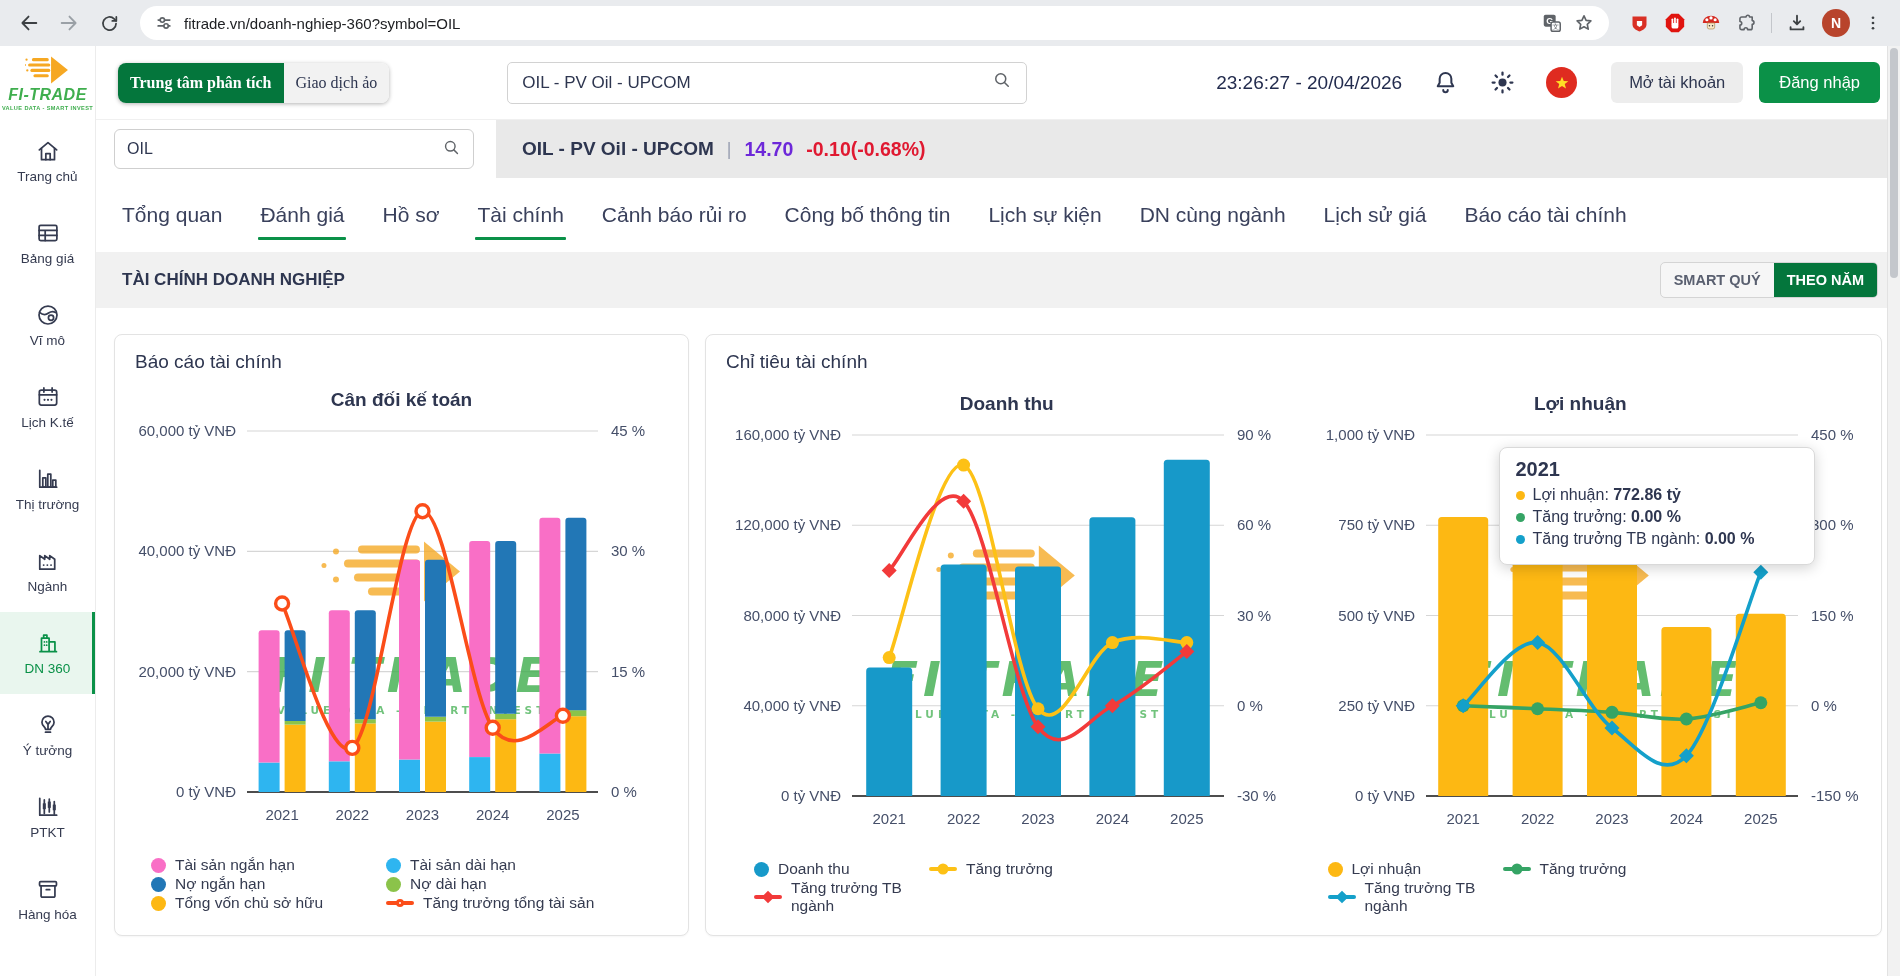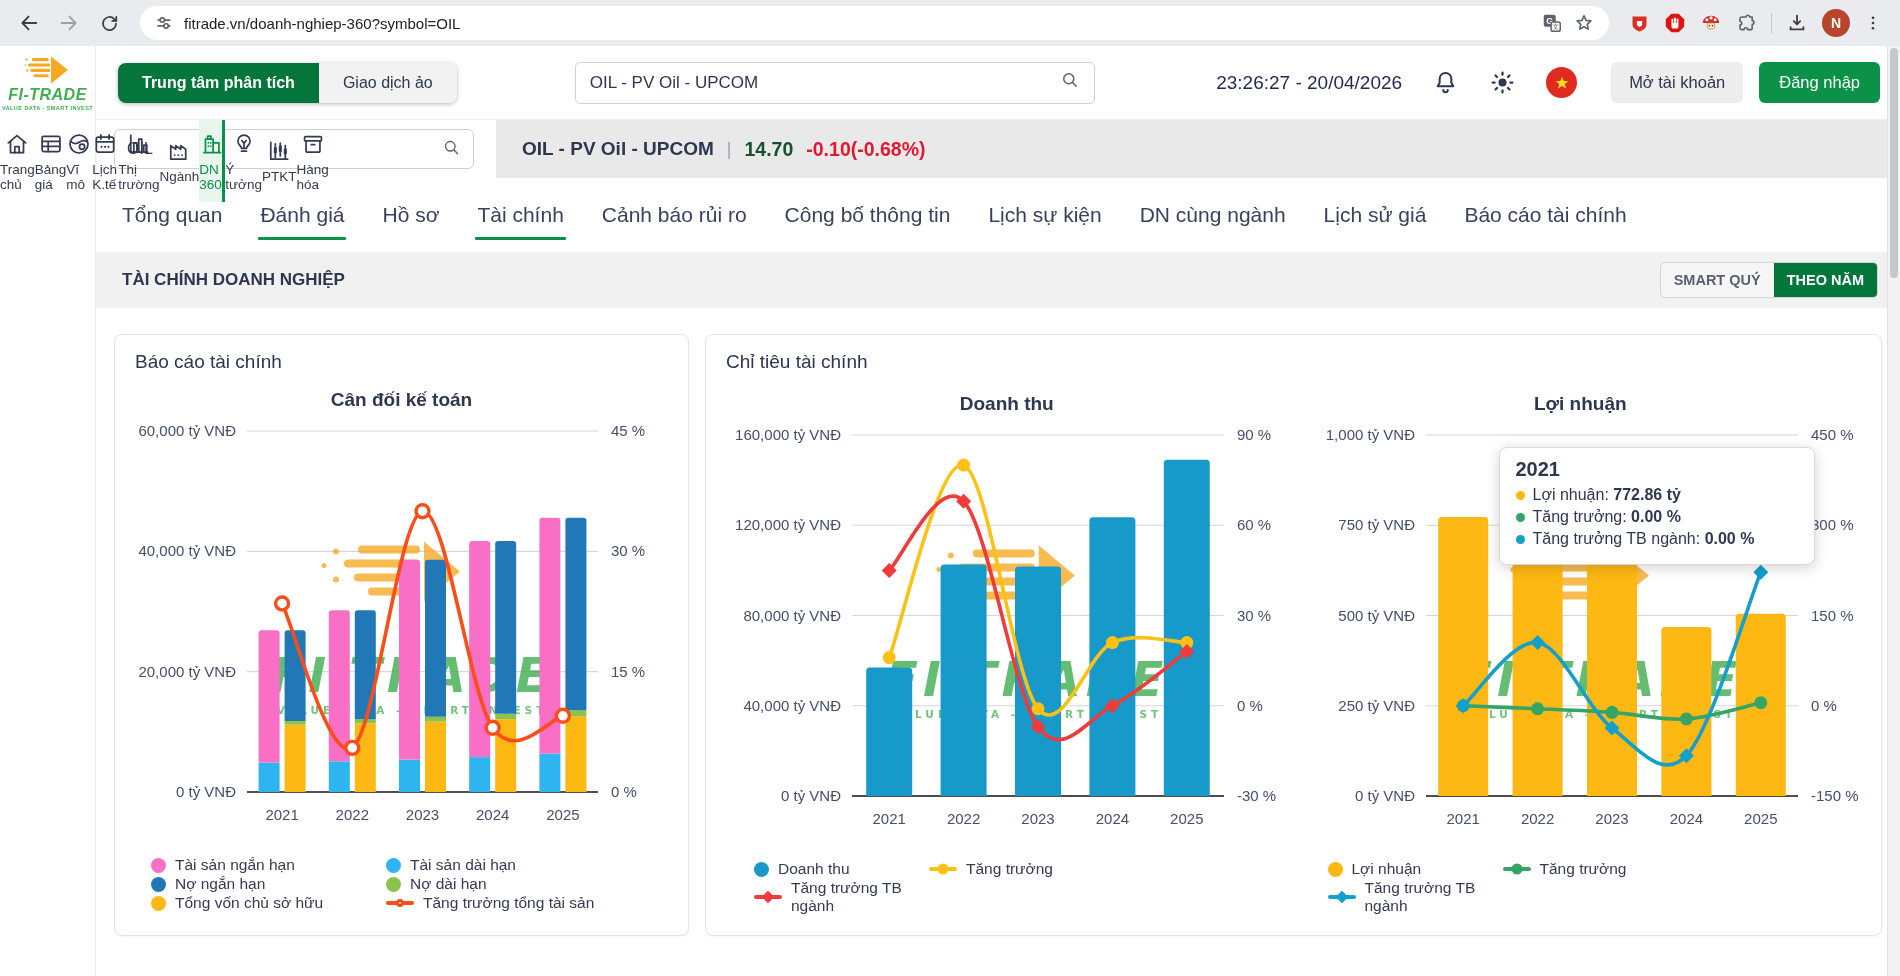--- a/index.html
+++ b/index.html
@@ -15,32 +15,32 @@
   .ext-strip{display:flex;align-items:center;gap:14px;padding:0 6px;flex:none;}
   .ext-divider{width:1px;height:20px;background:#c3c6cb;}
   .avatar{width:28px;height:28px;border-radius:50%;background:#b8442c;color:#fff;font-size:14px;font-weight:bold;
     display:flex;align-items:center;justify-content:center;}
   
   .app{display:flex;height:930px;}
   .left-col{width:96px;flex:none;border-right:1px solid #ececec;display:flex;flex-direction:column;background:#fff;}
   .logo{height:74px;display:flex;flex-direction:column;align-items:center;justify-content:center;gap:1px;flex:none;}
   .logo-title{font-size:16px;font-weight:bold;font-style:italic;color:#3fae4e;letter-spacing:.5px;}
   .logo-tag{font-size:5.6px;font-weight:bold;color:#3fae4e;letter-spacing:.4px;}
-  .sidebar{display:flex;flex-direction:row;}
+  .sidebar{display:flex;flex-direction:column;}
   .side-item{height:82px;display:flex;flex-direction:column;align-items:center;justify-content:center;gap:5px;
     color:#353b50;cursor:pointer;position:relative;}
   .side-item .lbl{font-size:13.5px;}
   .side-item.active{color:#0a9148;background:#e9f6ee;}
   .side-item.active::after{content:"";position:absolute;right:0;top:0;bottom:0;width:3px;background:#0a9148;}
   .right-col{flex:1;display:flex;flex-direction:column;min-width:0;}
   
   .topbar{height:74px;display:flex;align-items:center;background:#fff;border-bottom:1px solid #f0f0f0;
     padding:0 20px 0 0;flex:none;}
   .seg{display:flex;border-radius:8px;box-shadow:0 1px 4px rgba(0,0,0,.3);overflow:hidden;margin-left:22px;flex:none;}
-  .seg button{border:none;padding:11px 24px;font-size:16px;font-family:Liberation Sans, sans-serif;cursor:pointer;}
+  .seg button{border:none;padding:11px 12px;font-size:16px;font-family:Liberation Serif, serif;cursor:pointer;}
   .seg-a{background:#04763c;color:#fff;font-weight:bold;}
   .seg-b{background:#f2f2f2;color:#2e3650;}
   .big-search{width:520px;height:42px;border:1px solid #d2d2d2;border-radius:5px;margin-left:118px;
     display:flex;align-items:center;padding:0 14px;font-size:17px;color:#2e3650;flex:none;}
   .clock{margin-left:auto;font-size:19px;color:#232c4e;font-weight:500;white-space:nowrap;}
   .hicon{margin-left:30px;display:flex;align-items:center;flex:none;cursor:pointer;}
   .flag{width:31px;height:31px;border-radius:50%;background:#df2b20;display:flex;align-items:center;justify-content:center;}
   .btn-light{margin-left:34px;background:#ededed;border:none;border-radius:6px;padding:11px 18px;
     font-size:16.5px;color:#2e3650;font-family:inherit;cursor:pointer;flex:none;}
   .btn-green{margin-left:16px;background:#0b9148;border:none;border-radius:6px;padding:11px 20px;
@@ -329,21 +329,21 @@
           <span style="margin-left:auto">
             <svg width="19" height="19" viewBox="0 0 24 24">
                 <circle cx="10.5" cy="10.5" r="6" fill="none" stroke="#5f6368" stroke-width="1.8"></circle>
                 <path d="M15 15l4.5 4.5" stroke="#5f6368" stroke-width="1.8" stroke-linecap="round"></path>
               </svg>
           </span>
         </div>
         <div class="ticker-band">
           <span class="tk-name">OIL - PV Oil - UPCOM</span>
           <span class="tk-sep">|</span>
-          <span class="tk-price" id="tk-price" style="color: #14532d;">14.70</span>
+          <span class="tk-price" id="tk-price" style="color: #6d28d9;">14.70</span>
           <span class="tk-change" id="tk-change" style="color: rgb(224, 25, 49);">-0.10(-0.68%)</span>
         </div>
       </div>
 
       <div class="tabs" id="tabs">
   <span class="tab">Tổng quan</span>
   <span class="tab">Đánh giá<i class="ul"></i></span>
   <span class="tab">Hồ sơ</span>
   <span class="tab">Tài chính<i class="ul"></i></span>
   <span class="tab">Cảnh báo rủi ro</span>

